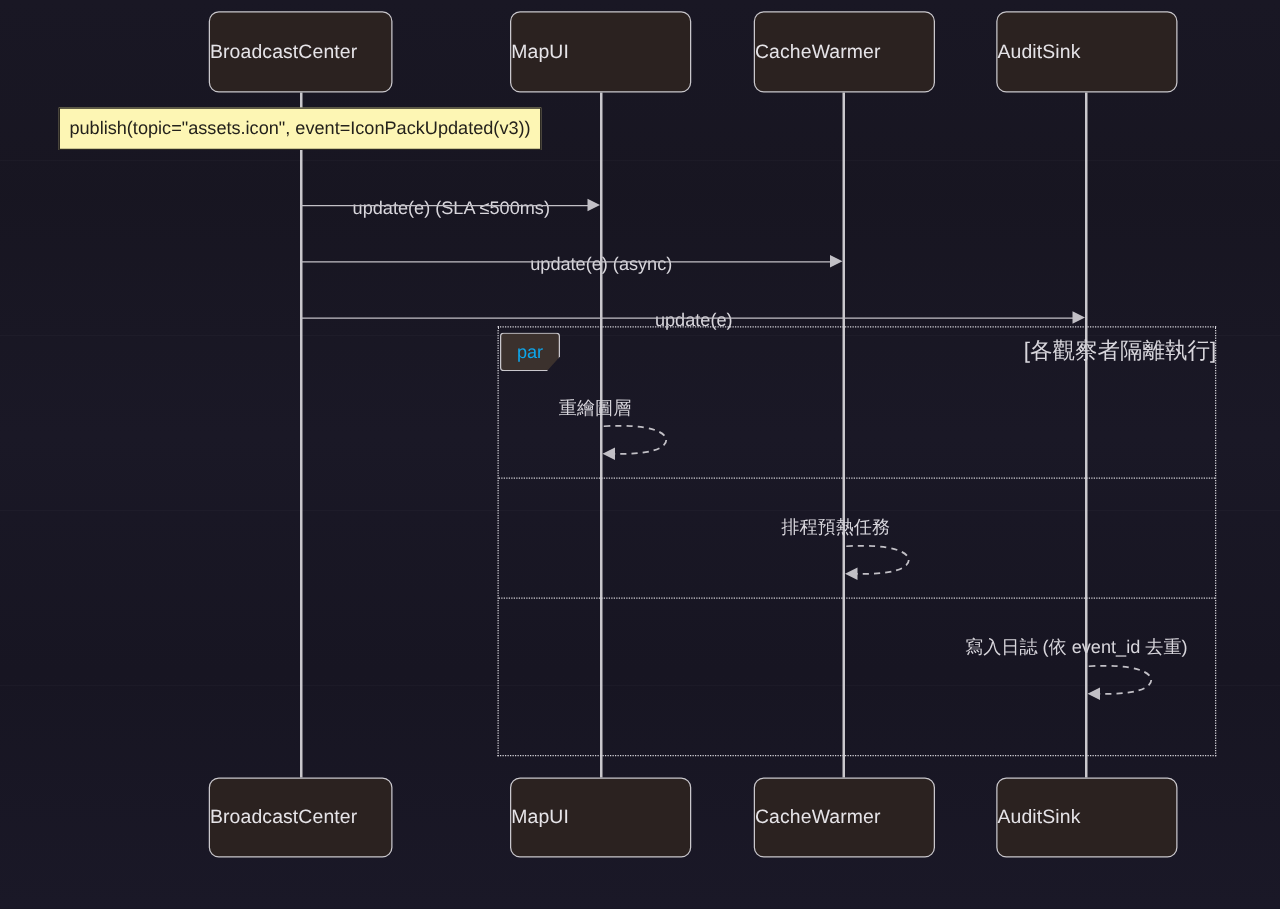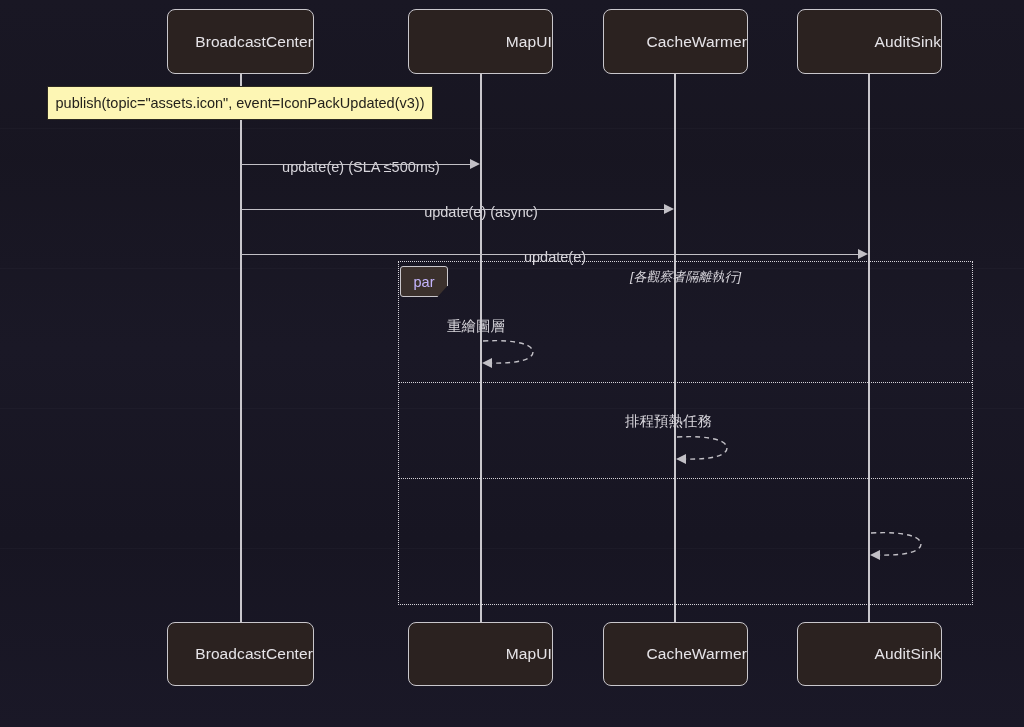--- a/index.html
+++ b/index.html
@@ -28,21 +28,21 @@
   .participant {
     position: absolute;
     box-sizing: border-box;
     background: #2b2220;
     border: 1.3px solid #c9c7cc;
     border-radius: 8px;
     color: #e6e4e8;
     font-size: 15.5px;
     display: flex;
     align-items: center;
-    justify-content: flex-end;
+    justify-content: flex-start;
     letter-spacing: .1px;
     text-align: center;
   }
 
   
   .lifeline {
     position: absolute;
     width: 2px;
     background: #c9c7cc;
   }
@@ -94,36 +94,35 @@
   }
   .frag-divider {
     position: absolute;
     height: 0;
     border-top: 1.6px dotted #d5d3d9;
   }
   .frag-tab {
     position: absolute;
     background: #3b312d;
     border: 1.3px solid #c9c7cc;
-    color: #c4b5fd;
+    color: #0ea5e9;
     font-size: 14.5px;
     display: flex;
     align-items: center;
     justify-content: center;
     box-sizing: border-box;
     clip-path: polygon(0 0, 100% 0, 100% 62%, 78% 100%, 0 100%);
     border-radius: 3px;
   }
   .frag-cond {
     position: absolute;
     color: #d8d6dc;
-    font-size: 13px;
-    white-space: nowrap;
-    text-align: center;
-    font-style: italic;
+    font-size: 18px;
+    white-space: nowrap;
+    text-align: right;
   }
 
   
   .selfcall { position: absolute; }
   .selfcall svg { display: block; overflow: visible; }
   .self-label {
     position: absolute;
     color: #d8d6dc;
     font-size: 14.5px;
     white-space: nowrap;
@@ -193,20 +192,21 @@
   </div>
 
   <div class="self-label" style="left:625px; top:412px;">排程預熱任務</div>
   <div class="selfcall" style="left:675px; top:432px;">
     <svg width="60" height="32" viewBox="0 0 60 32">
       <path d="M 2 5 C 40 3, 52 10, 52 16 C 52 23, 38 28, 8 27" fill="none" stroke="#c2c0c6" stroke-width="1.4" stroke-dasharray="5,4"></path>
       <polygon points="11,22 11,32 1,27" fill="#c2c0c6"></polygon>
     </svg>
   </div>
 
+  <div class="self-label" style="left:772px; top:508px;">寫入日誌 (依 event_id 去重)</div>
   <div class="selfcall" style="left:869px; top:528px;">
     <svg width="60" height="32" viewBox="0 0 60 32">
       <path d="M 2 5 C 40 3, 52 10, 52 16 C 52 23, 38 28, 8 27" fill="none" stroke="#c2c0c6" stroke-width="1.4" stroke-dasharray="5,4"></path>
       <polygon points="11,22 11,32 1,27" fill="#c2c0c6"></polygon>
     </svg>
   </div>
 
   <div class="participant" style="left:167px; top:622px; width:147px; height:64px;">
     <span>BroadcastCenter</span>
   </div>

